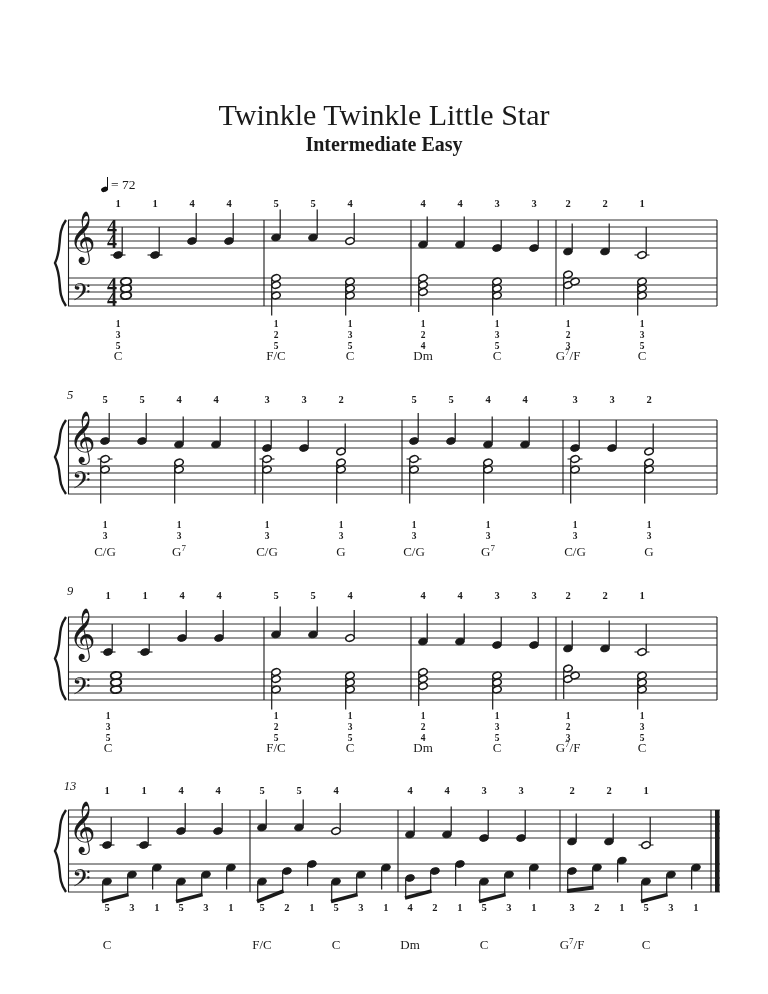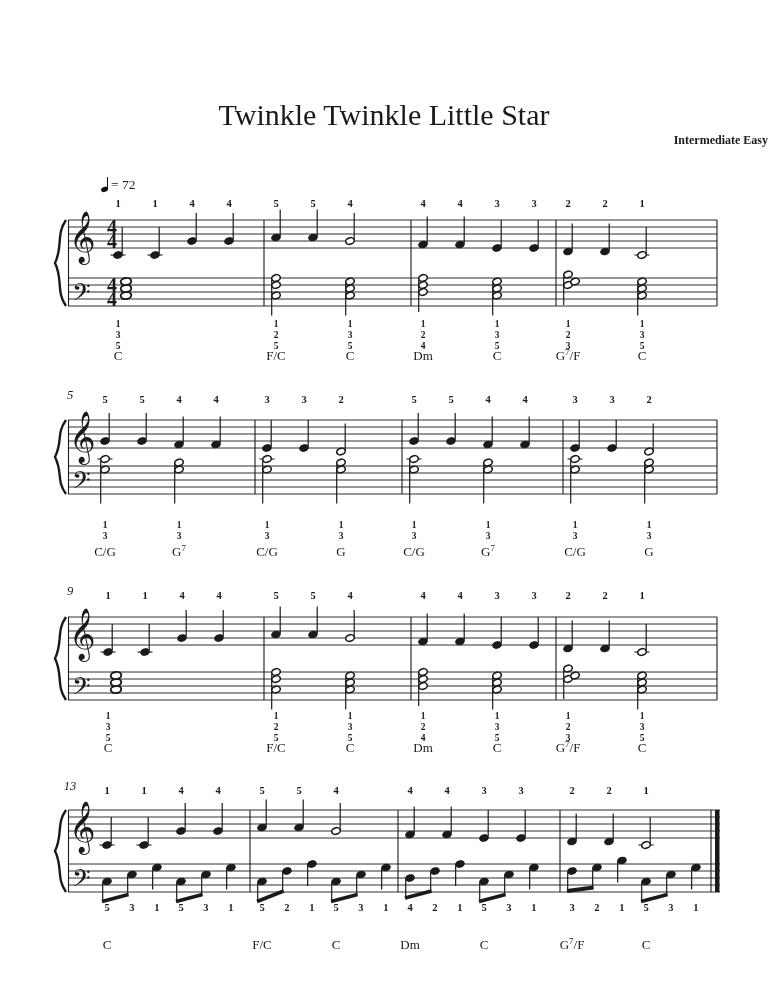--- a/index.html
+++ b/index.html
@@ -1,21 +1,21 @@
 <!DOCTYPE html>
 <html><head>
 <meta charset="utf-8">
 <style>
   html,body{margin:0;padding:0;background:#fff;}
   .page{position:relative;width:768px;height:994px;background:#fff;color:#1a1a1a;
         font-family:"Liberation Serif",serif;overflow:hidden;}
   .title{position:absolute;top:99px;left:0;width:768px;text-align:center;
          font-size:30px;line-height:32px;}
-  .subtitle{position:absolute;top:133px;left:0;width:768px;text-align:right;
-            font-size:12px;font-weight:bold;}
+  .subtitle{position:absolute;top:133px;left:0;width:768px;text-align:center;
+            font-size:20px;font-weight:bold;}
   .credits{position:absolute;top:129px;right:50px;text-align:right;
            font-size:12.5px;line-height:16.5px;}
   .tempo{position:absolute;top:176px;left:101px;font-size:13.5px;}
   .qnote{position:relative;display:inline-block;width:10px;height:16px;vertical-align:-3px;}
   .qnote::before{content:"";position:absolute;left:0;bottom:0;width:6.5px;height:5px;
                  background:#111;border-radius:50%;transform:rotate(-20deg);}
   .qnote::after{content:"";position:absolute;left:6px;bottom:2px;width:1.4px;height:13px;background:#111;}
   svg{position:absolute;left:0;top:0;}
 </style>
 </head>

